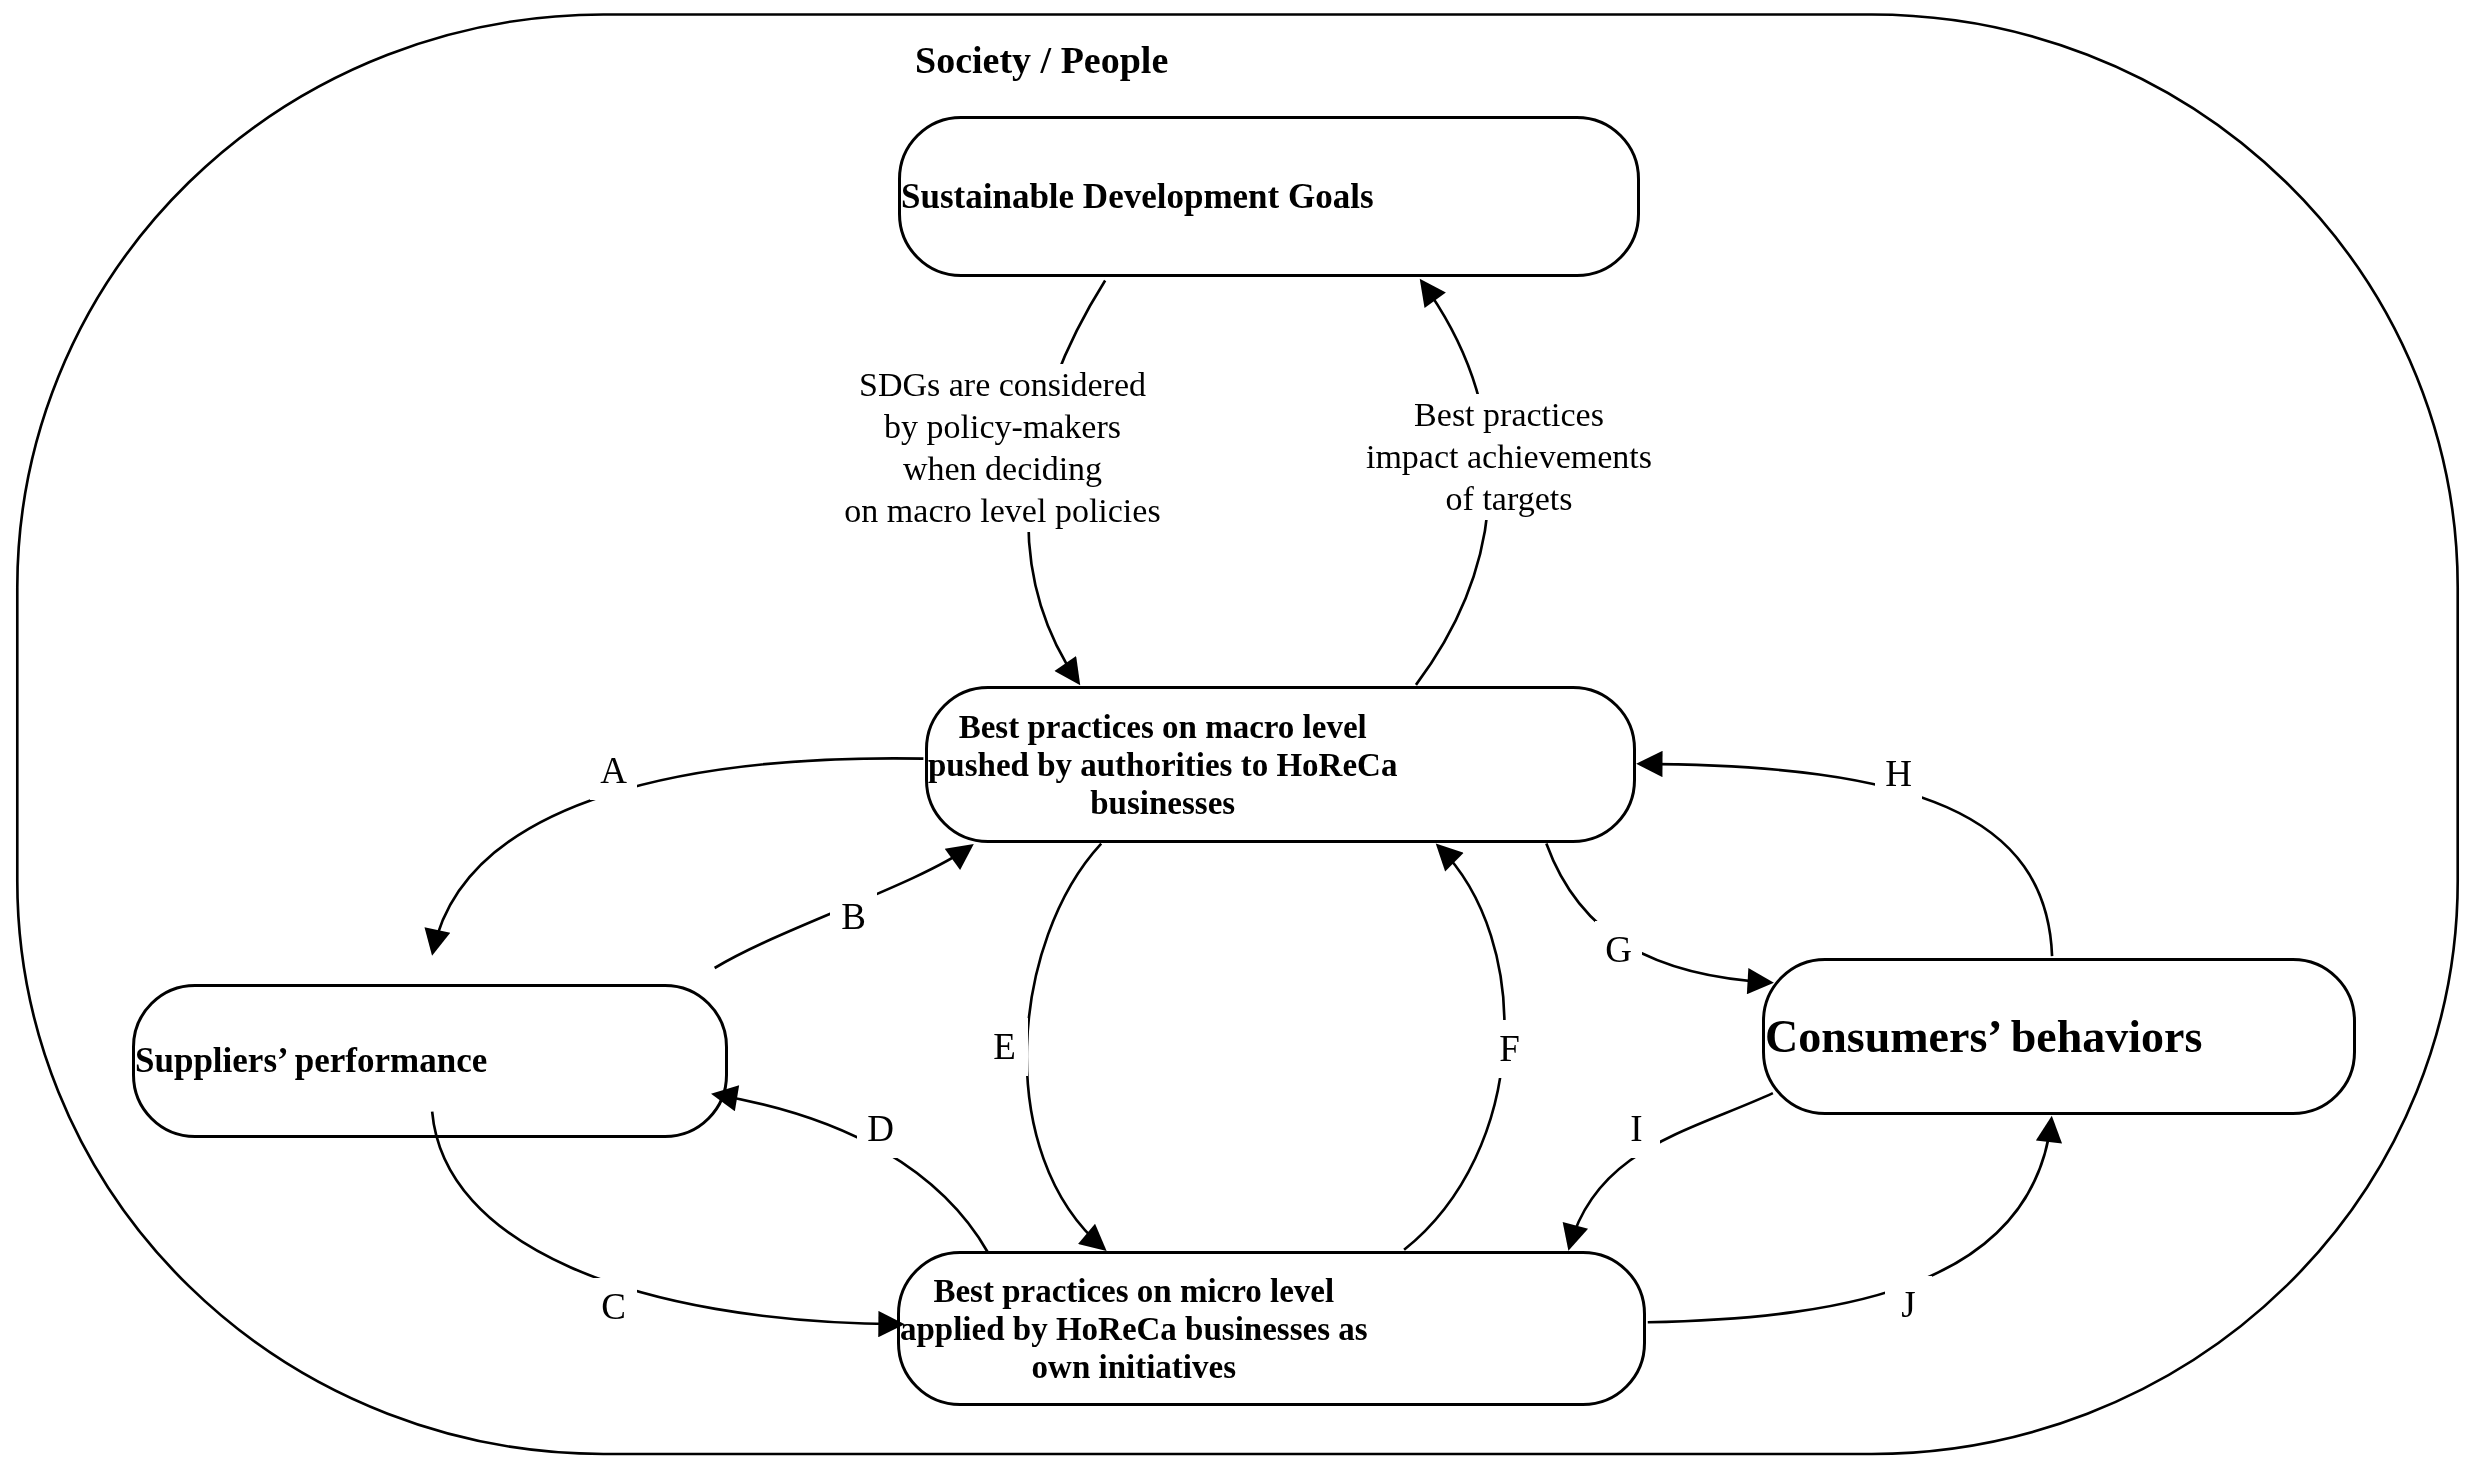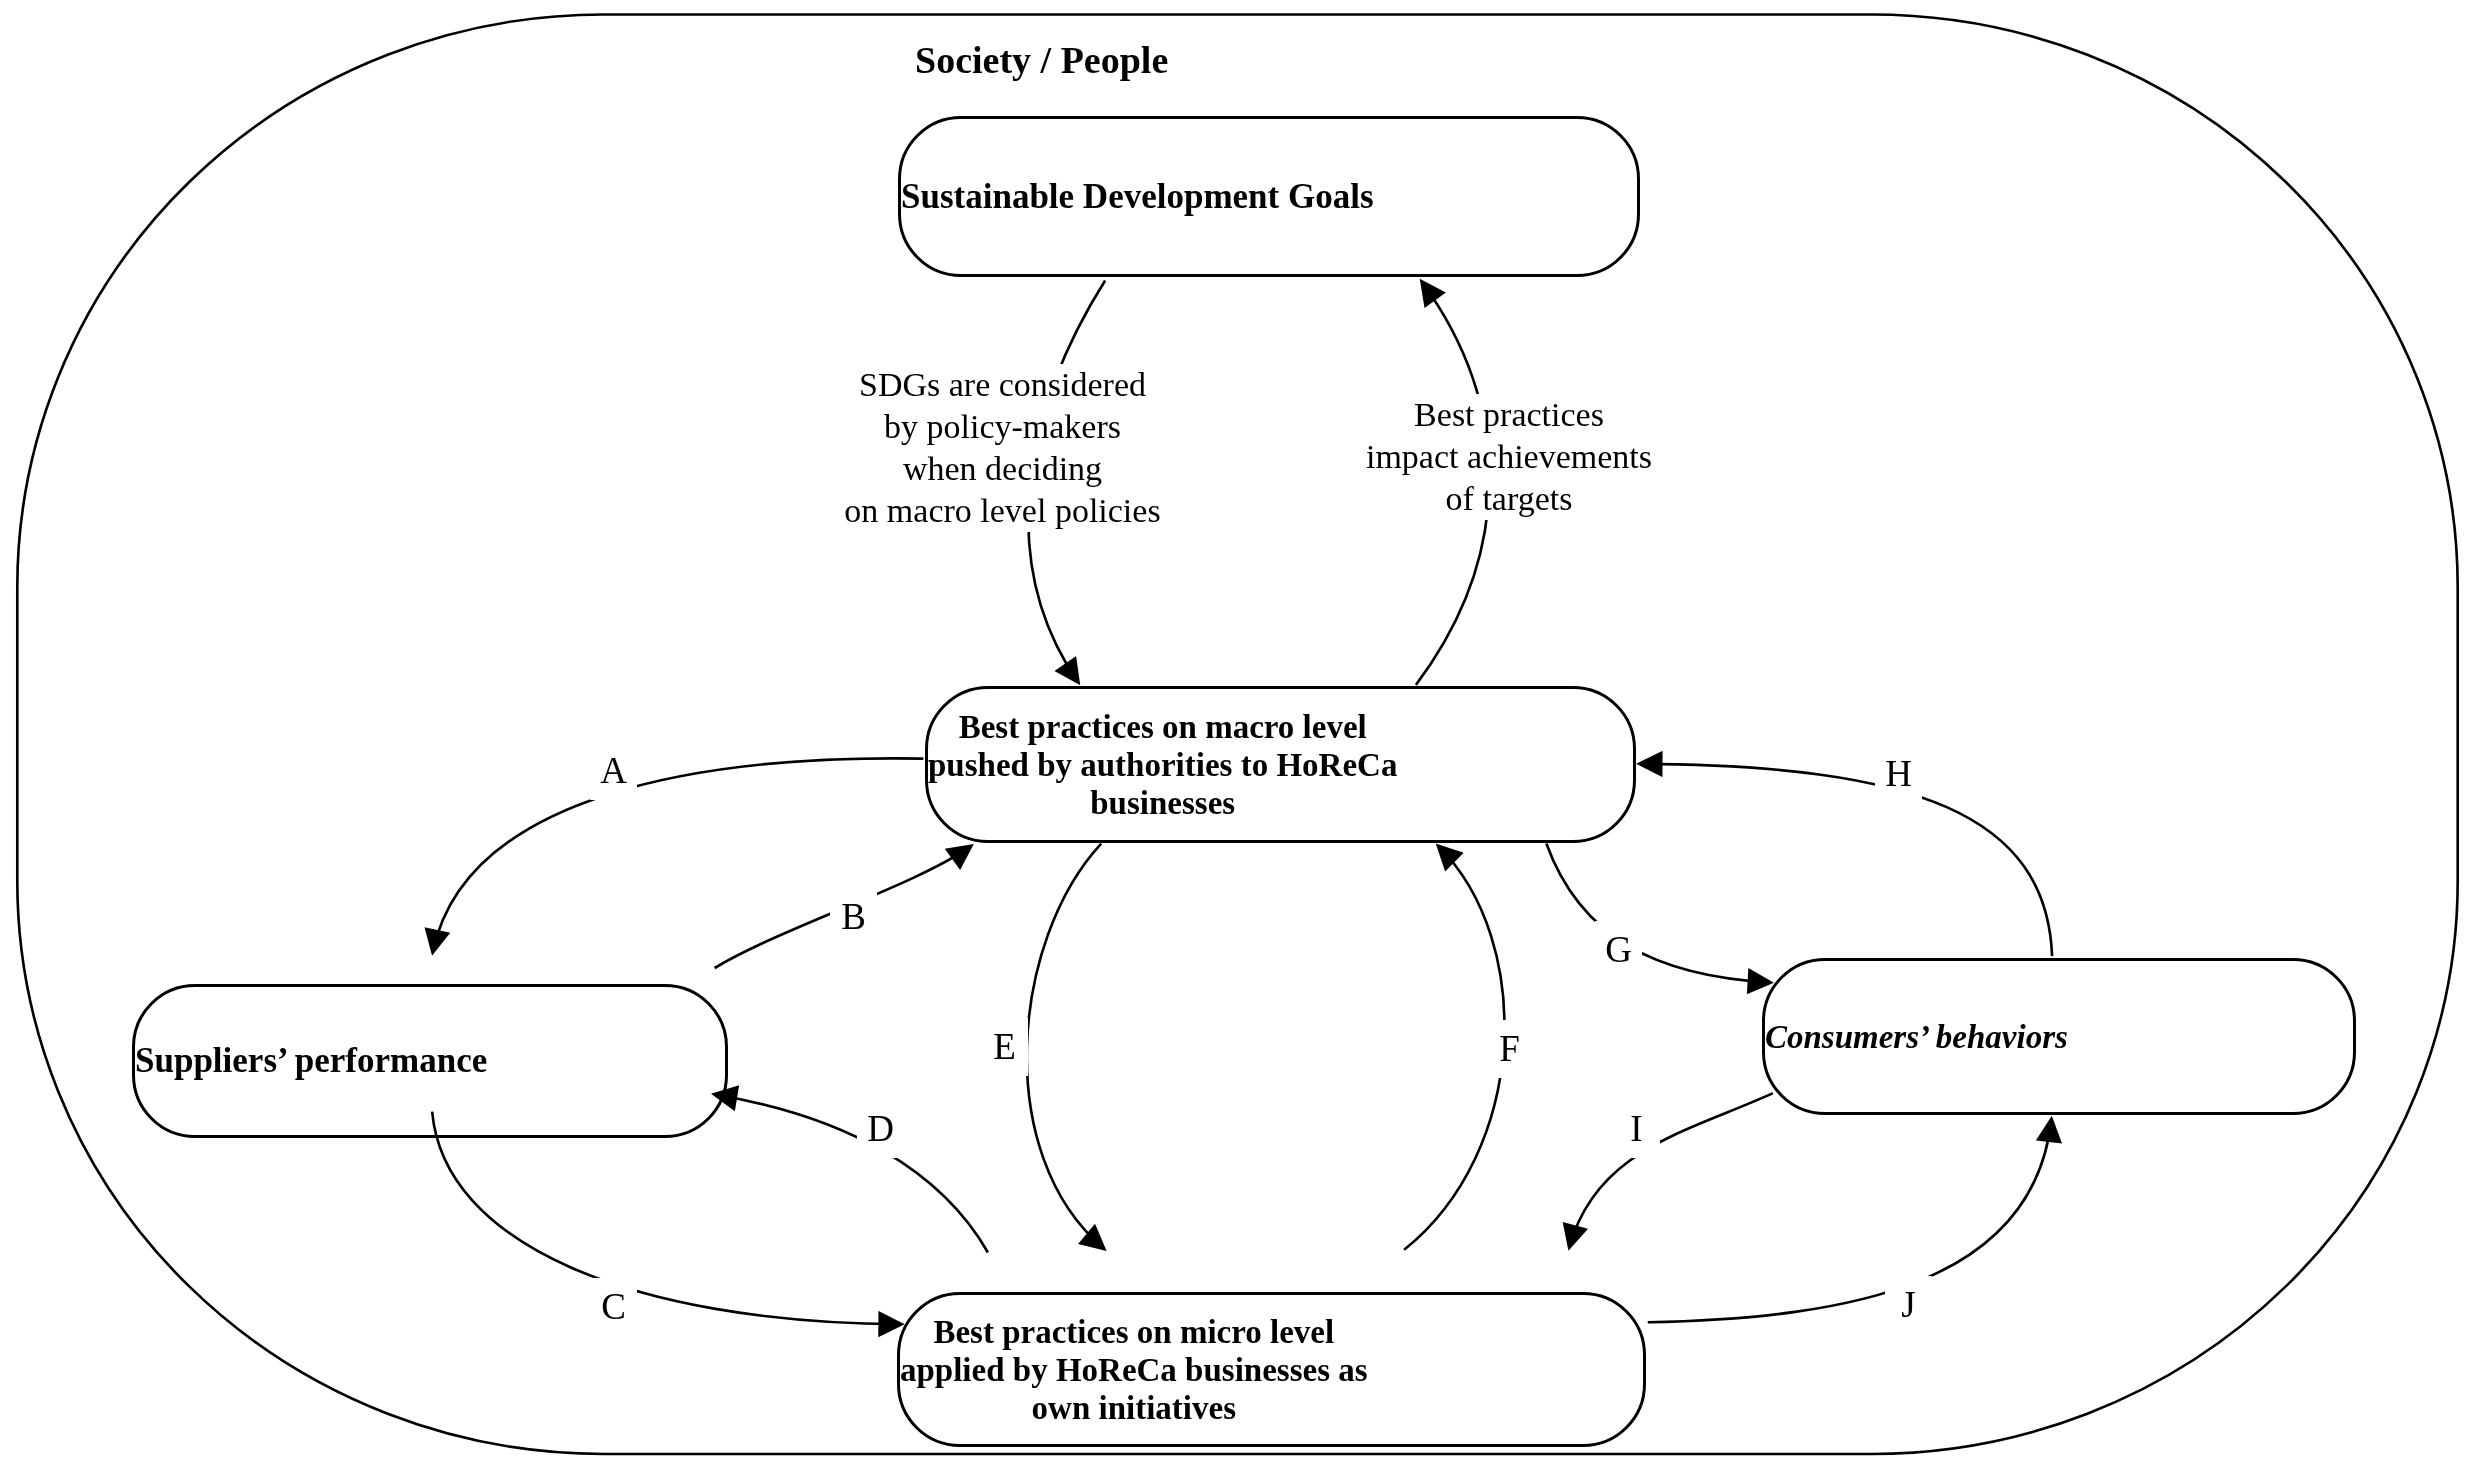--- a/index.html
+++ b/index.html
@@ -89,25 +89,25 @@
   <div class="node" style="left:925px; top:686px; width:711px; height:157px;">
     <span>Best practices on macro level
 pushed by authorities to HoReCa
 businesses</span>
   </div>
 
   <div class="node" style="left:132px; top:956px; width:596px; height:154px; font-size:35px;margin-top:28px;">
     <span>Suppliers’ performance</span>
   </div>
 
-  <div class="node" style="left:1762px; top:958px; width:594px; height:157px; font-size:33px;font-style:italic;">
+  <div class="node" style="left:1762px; top:958px; width:594px; height:157px; font-size:46px;">
     <span>Consumers’ behaviors</span>
   </div>
 
-  <div class="node" style="left:897px; top:1251px; width:749px; height:155px;margin-top:41px;">
+  <div class="node" style="left:897px; top:1251px; width:749px; height:155px;">
     <span>Best practices on micro level
 applied by HoReCa businesses as
 own initiatives</span>
   </div>
 
   <svg id="arrow-layer" viewBox="0 0 3758 2246" xmlns="http://www.w3.org/2000/svg">
     <defs>
       <marker id="arw" viewBox="0 0 10 10" refX="8.6" refY="5" markerWidth="13" markerHeight="10" orient="auto-start-reverse">
         <path d="M 0 0 L 10 5 L 0 10 z" style="fill:#000000; stroke:none;"></path>
       </marker>

